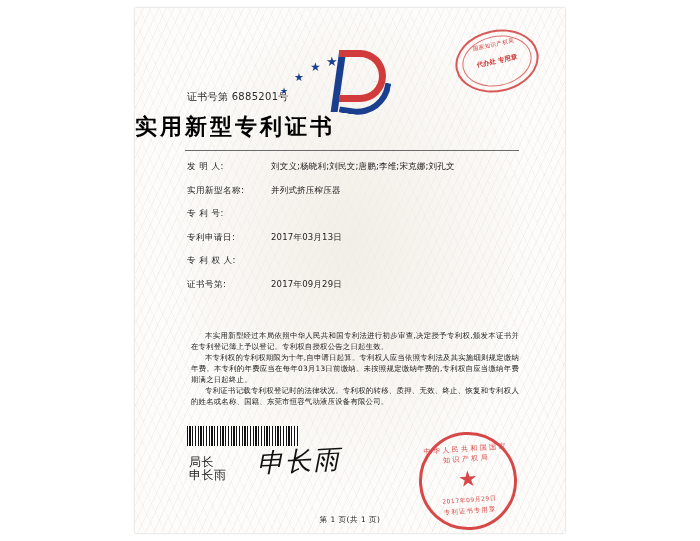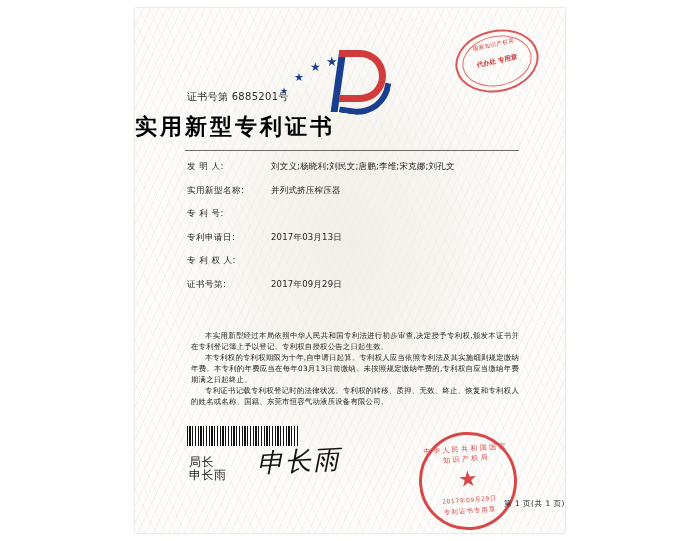--- a/index.html
+++ b/index.html
@@ -222,22 +222,22 @@
   .seal .seal-date{
     position:absolute; left:0; right:0; bottom:22px;
     text-align:center;
     color:#d43a3a;
     font-size:6px;
     letter-spacing:.5px;
   }
 
   
   .footer{
-    position:absolute; left:0; right:0; bottom:24px;
-    text-align:right;
+    position:absolute; left:0; right:0; bottom:8px;
+    text-align:center;
     font-size:7.5px;
     color:#222;
     letter-spacing:.5px;
   }
 </style>
 </head>
 <body>
 
 <div class="page">
   <div class="sheet">

